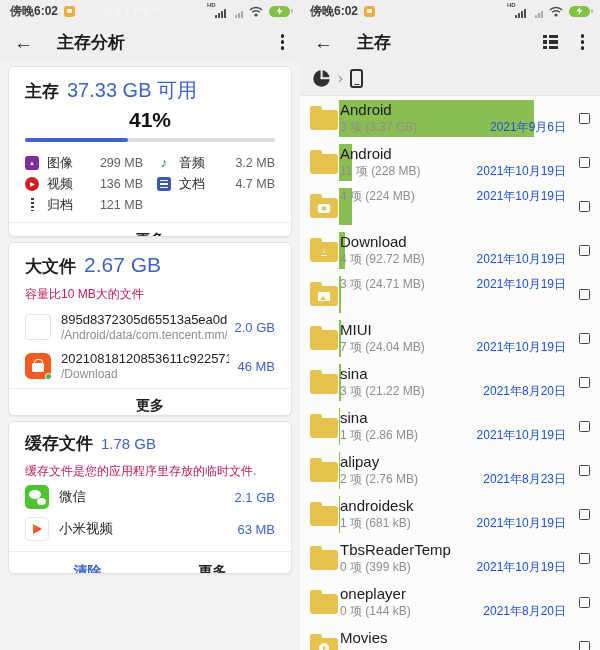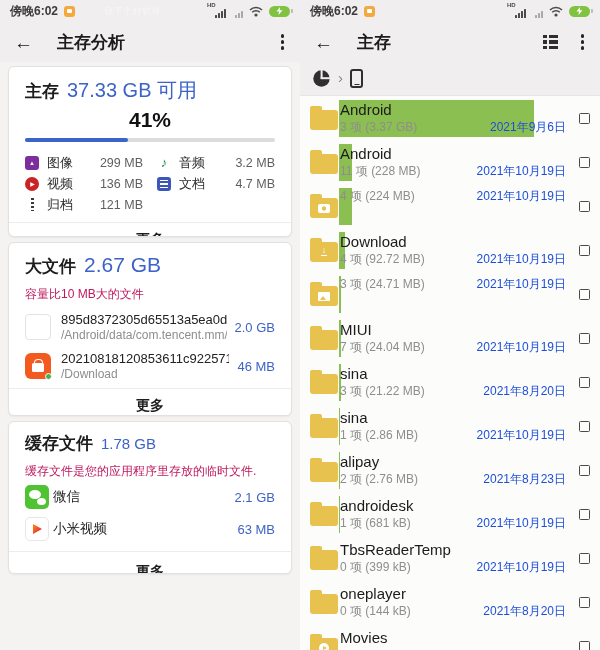--- a/index.html
+++ b/index.html
@@ -74,21 +74,21 @@
   .file-texts{flex:1;min-width:0;margin-left:10px}
   .file-name{font-size:13px;color:#222;white-space:nowrap;overflow:hidden}
   .file-path{font-size:12px;color:#8f8d8d;white-space:nowrap;overflow:hidden;margin-top:1px}
   .file-size{font-size:13px;color:#3d63c8;flex:none;margin-left:8px}
 
   .app-row{display:flex;align-items:center;height:30px;margin-top:2px}
   .wechat-ic{width:24px;height:24px;border-radius:5px;background:#4fc332;flex:none;position:relative}
   .wechat-ic::before{content:"";position:absolute;left:4px;top:5px;width:12px;height:9px;background:#fff;border-radius:50%}
   .wechat-ic::after{content:"";position:absolute;right:3px;bottom:4px;width:9px;height:7px;background:#fff;border-radius:50%}
   .mivideo-ic{width:24px;height:24px;border-radius:5px;background:#fff;border:1px solid #e8e6e6;flex:none;display:flex;align-items:center;justify-content:center}
-  .app-name{font-size:13.5px;color:#222;flex:1;margin-left:4px}
+  .app-name{font-size:13.5px;color:#222;flex:1;margin-left:10px}
   .app-size{font-size:13px;color:#3d63c8}
   .actions{display:flex;margin-top:2px}
   .half{flex:1;text-align:center;font-size:14px;font-weight:bold;padding:9px 0 4px}
   .clear-btn{color:#3d63c8}
   .more-half{color:#1d1d1d}
 
   
   .crumbbar{height:34px;display:flex;align-items:center;padding:0 12px;background:#f0eeee;border-bottom:1px solid #e7e5e4}
   .crumb-chevron{font-size:15px;color:#8a8888;margin:0 7px 2px}
   .phone-ic{width:13px;height:19px;border:2px solid #2f2f2f;border-radius:3px;position:relative}
@@ -259,20 +259,21 @@
               </linearGradient>
             </defs>
             <path d="M2 1 L11 6 L2 11 Z" fill="url(#mv)"></path>
           </svg>
       </span>
       <span class="app-name">小米视频</span>
       <span class="app-size">63 MB</span>
     </div>
     <div class="card-div"></div>
     <div class="actions">
+      <span class="half clear-btn">清除</span>
       <span class="half more-half">更多</span>
     </div>
   </div>
 </div>
 
 <div class="screen" id="screen-right">
   <div class="statusbar">
     <span class="time">傍晚6:02</span>
     <span class="msg-badge"></span>
     <span class="s-icons">

